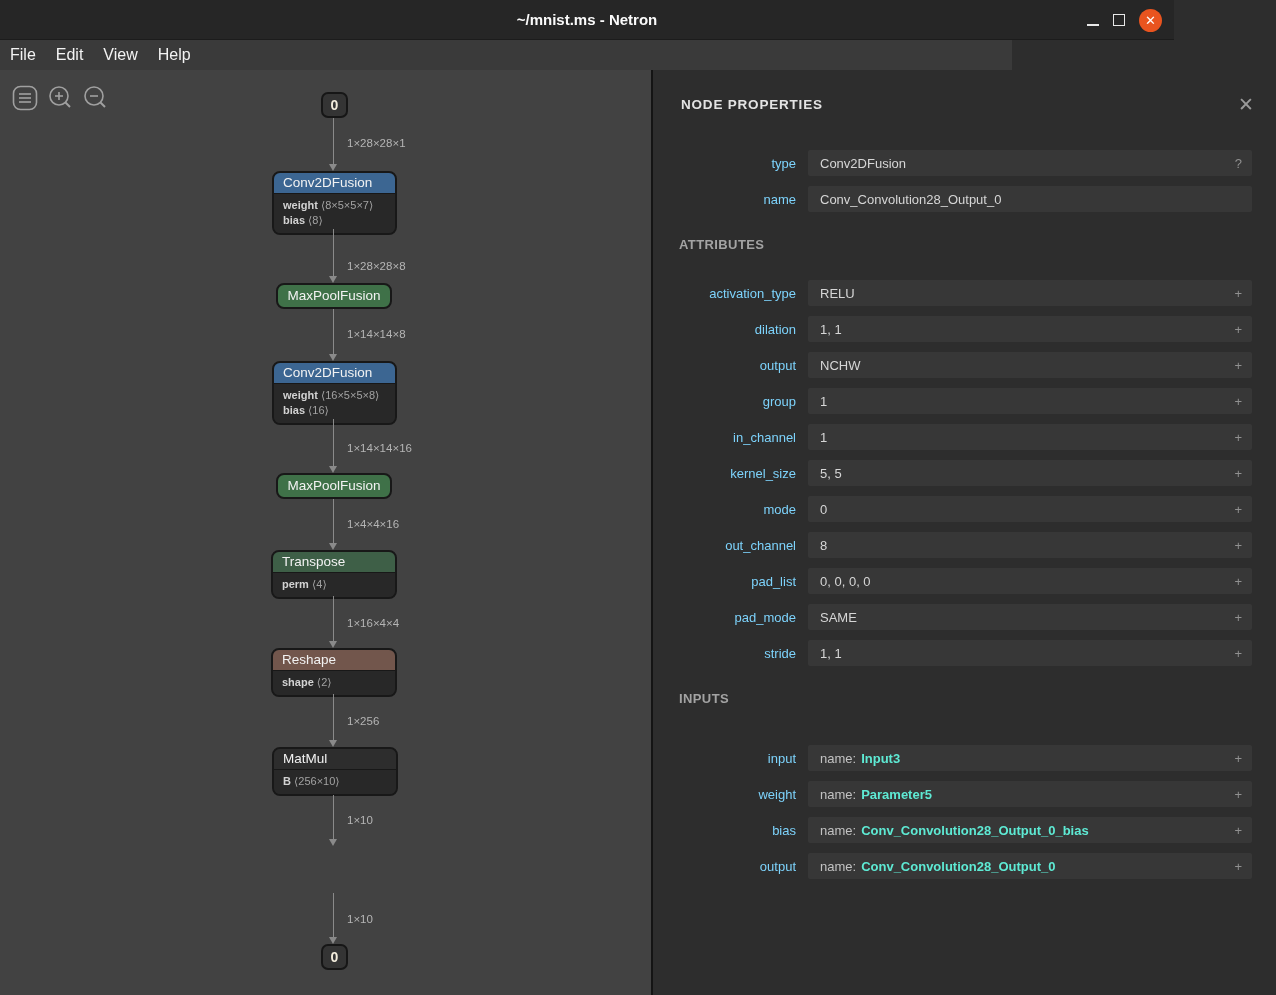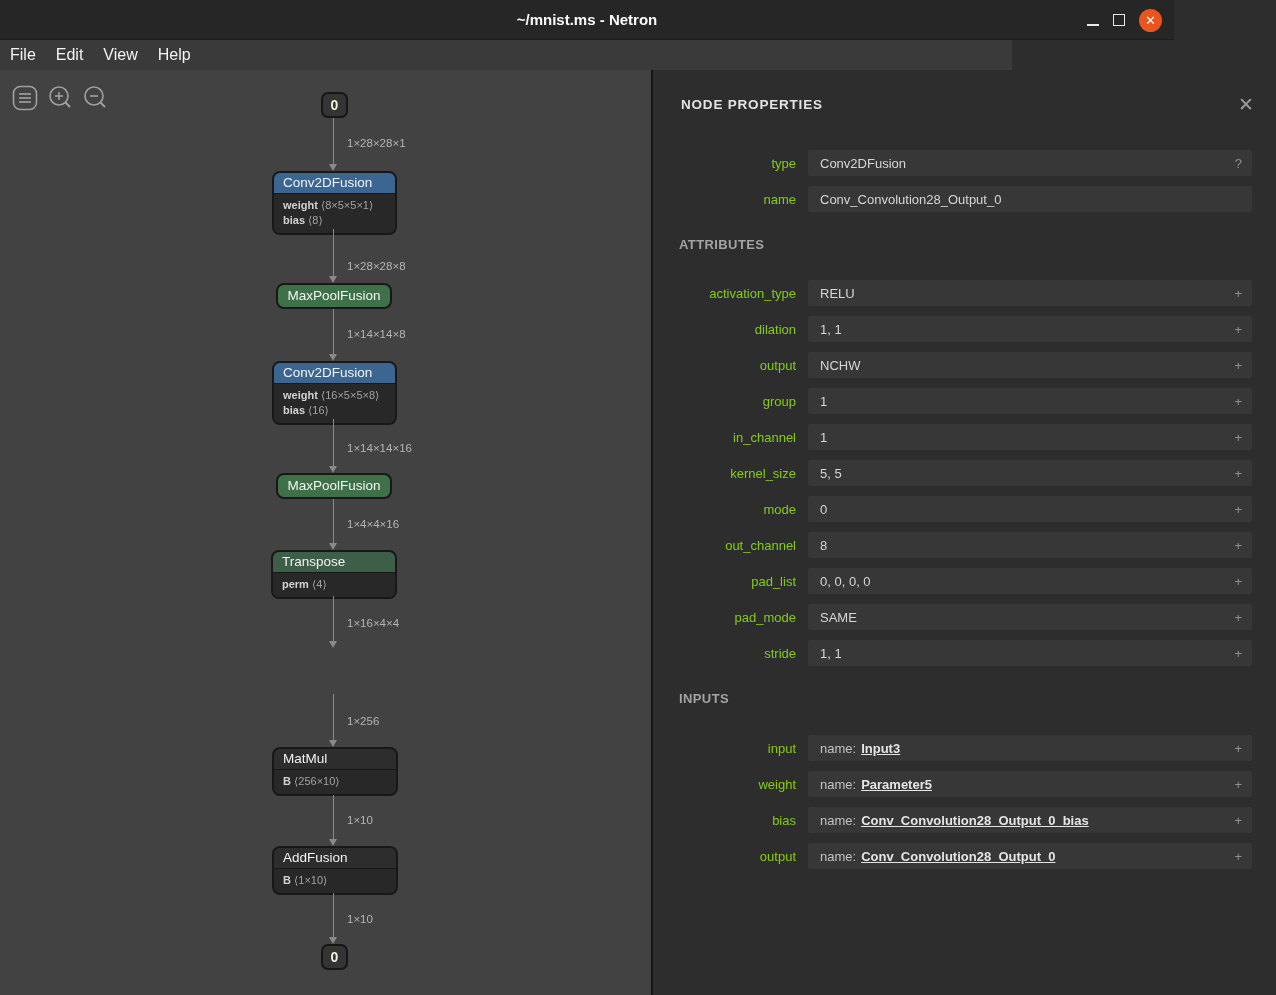--- a/index.html
+++ b/index.html
@@ -76,28 +76,28 @@
 
   
   .panel-header { display:flex; align-items:center; padding:24px 22px 0 28px; height:44px; }
   .panel-title { font-size:13.5px; font-weight:bold; letter-spacing:.8px; color:#e3e3e3; }
   .panel-close { margin-left:auto; color:#9a9a9a; font-size:19px; font-weight:bold; line-height:1; cursor:default; }
   .section-title { font-size:13px; font-weight:bold; letter-spacing:.4px; color:#a3a3a3; padding-left:26px; height:20px; line-height:20px; }
   .rows-group { margin-top:36px; }
   .mt-sec { margin-top:23px; }
   .mb-sec { margin-bottom:25px; }
   .prow { display:flex; align-items:center; margin:0 24px 10px 0; height:26px; }
-  .plabel { width:143px; flex:none; text-align:right; font-size:13px; color:#84cc16; }
+  .plabel { width:143px; flex:none; text-align:right; font-size:13px; color:#7dd3fc; }
   .pfield {
     flex:1; margin-left:12px; height:26px; background:#373737; border-radius:2px;
     display:flex; align-items:center; padding:0 10px 0 12px;
     font-size:13px; color:#d6d6d6; white-space:nowrap; overflow:hidden;
   }
   .pfield .prefix { color:#c2c2c2; margin-right:5px; }
-  .pfield .bval { font-weight:bold; color:#e5e5e5;text-decoration:underline; }
+  .pfield .bval { font-weight:bold; color:#5eead4; }
   .pfield .action { margin-left:auto; color:#909090; font-size:13px; padding-left:8px; }
 </style>
 </head>
 <body>
 
 <div class="titlebar">
   <div class="titlebar-text">~/mnist.ms - Netron</div>
   <div class="win-controls">
     <div class="btn-min"></div>
     <div class="btn-max"></div>
@@ -144,21 +144,21 @@
 
   <div class="io-node" style="left:321px; top:22px;">0</div>
 
   <div class="edge-line" style="top:48px; height:46px;"></div>
   <div class="edge-arrow" style="top:94px;"></div>
   <div class="edge-label" style="top:67px;">1×28×28×1</div>
 
   <div class="gnode" style="left:272px; top:101px;">
     <div class="gnode-header" style="background:#3c6692;">Conv2DFusion</div>
     <div class="gnode-body">
-      <div class="gparam"><b>weight</b> <span>⟨8×5×5×1⟩</span></div>
+      <div class="gparam"><b>weight</b> <span>⟨8×5×5×7⟩</span></div>
       <div class="gparam"><b>bias</b> <span>⟨8⟩</span></div>
     </div>
   </div>
 
   <div class="edge-line" style="top:159px; height:47px;"></div>
   <div class="edge-arrow" style="top:206px;"></div>
   <div class="edge-label" style="top:190px;">1×28×28×8</div>
 
   <div class="gnode-simple" style="left:276px; top:213px; background:#3f7148;">MaxPoolFusion</div>
 
@@ -188,42 +188,42 @@
     <div class="gnode-header" style="background:#3e5f47;">Transpose</div>
     <div class="gnode-body">
       <div class="gparam"><b>perm</b> <span>⟨4⟩</span></div>
     </div>
   </div>
 
   <div class="edge-line" style="top:526px; height:45px;"></div>
   <div class="edge-arrow" style="top:571px;"></div>
   <div class="edge-label" style="top:547px;">1×16×4×4</div>
 
+  <div class="gnode" style="left:271px; top:578px; width:126px;">
+    <div class="gnode-header" style="background:#72564c;">Reshape</div>
+    <div class="gnode-body">
+      <div class="gparam"><b>shape</b> <span>⟨2⟩</span></div>
+    </div>
+  </div>
 
   <div class="edge-line" style="top:624px; height:46px;"></div>
   <div class="edge-arrow" style="top:670px;"></div>
   <div class="edge-label" style="top:645px;">1×256</div>
 
   <div class="gnode" style="left:272px; top:677px; width:126px;">
     <div class="gnode-header" style="background:#2d2d2d;">MatMul</div>
     <div class="gnode-body">
       <div class="gparam"><b>B</b> <span>⟨256×10⟩</span></div>
     </div>
   </div>
 
   <div class="edge-line" style="top:725px; height:44px;"></div>
   <div class="edge-arrow" style="top:769px;"></div>
   <div class="edge-label" style="top:744px;">1×10</div>
 
-  <div class="gnode" style="left:272px; top:776px; width:126px;">
-    <div class="gnode-header" style="background:#2d2d2d;">AddFusion</div>
-    <div class="gnode-body">
-      <div class="gparam"><b>B</b> <span>⟨1×10⟩</span></div>
-    </div>
-  </div>
 
   <div class="edge-line" style="top:823px; height:44px;"></div>
   <div class="edge-arrow" style="top:867px;"></div>
   <div class="edge-label" style="top:843px;">1×10</div>
 
   <div class="io-node" style="left:321px; top:874px;">0</div>
 </div>
 
 <div class="side-panel">
 
@@ -321,21 +321,21 @@
     </div>
   </div>
   <div class="prow">
     <div class="plabel">stride</div>
     <div class="pfield">
       <span>1, 1</span>
       <span class="action">+</span>
     </div>
   </div>
 
-  <div class="section-title mt-sec" style="margin-bottom:26px;">INPUTS</div>
+  <div class="section-title mt-sec" style="margin-bottom:36px;">INPUTS</div>
 
   <div class="prow">
     <div class="plabel">input</div>
     <div class="pfield">
       <span class="prefix">name:</span>
       <span class="bval">Input3</span>
       <span class="action">+</span>
     </div>
   </div>
   <div class="prow">

